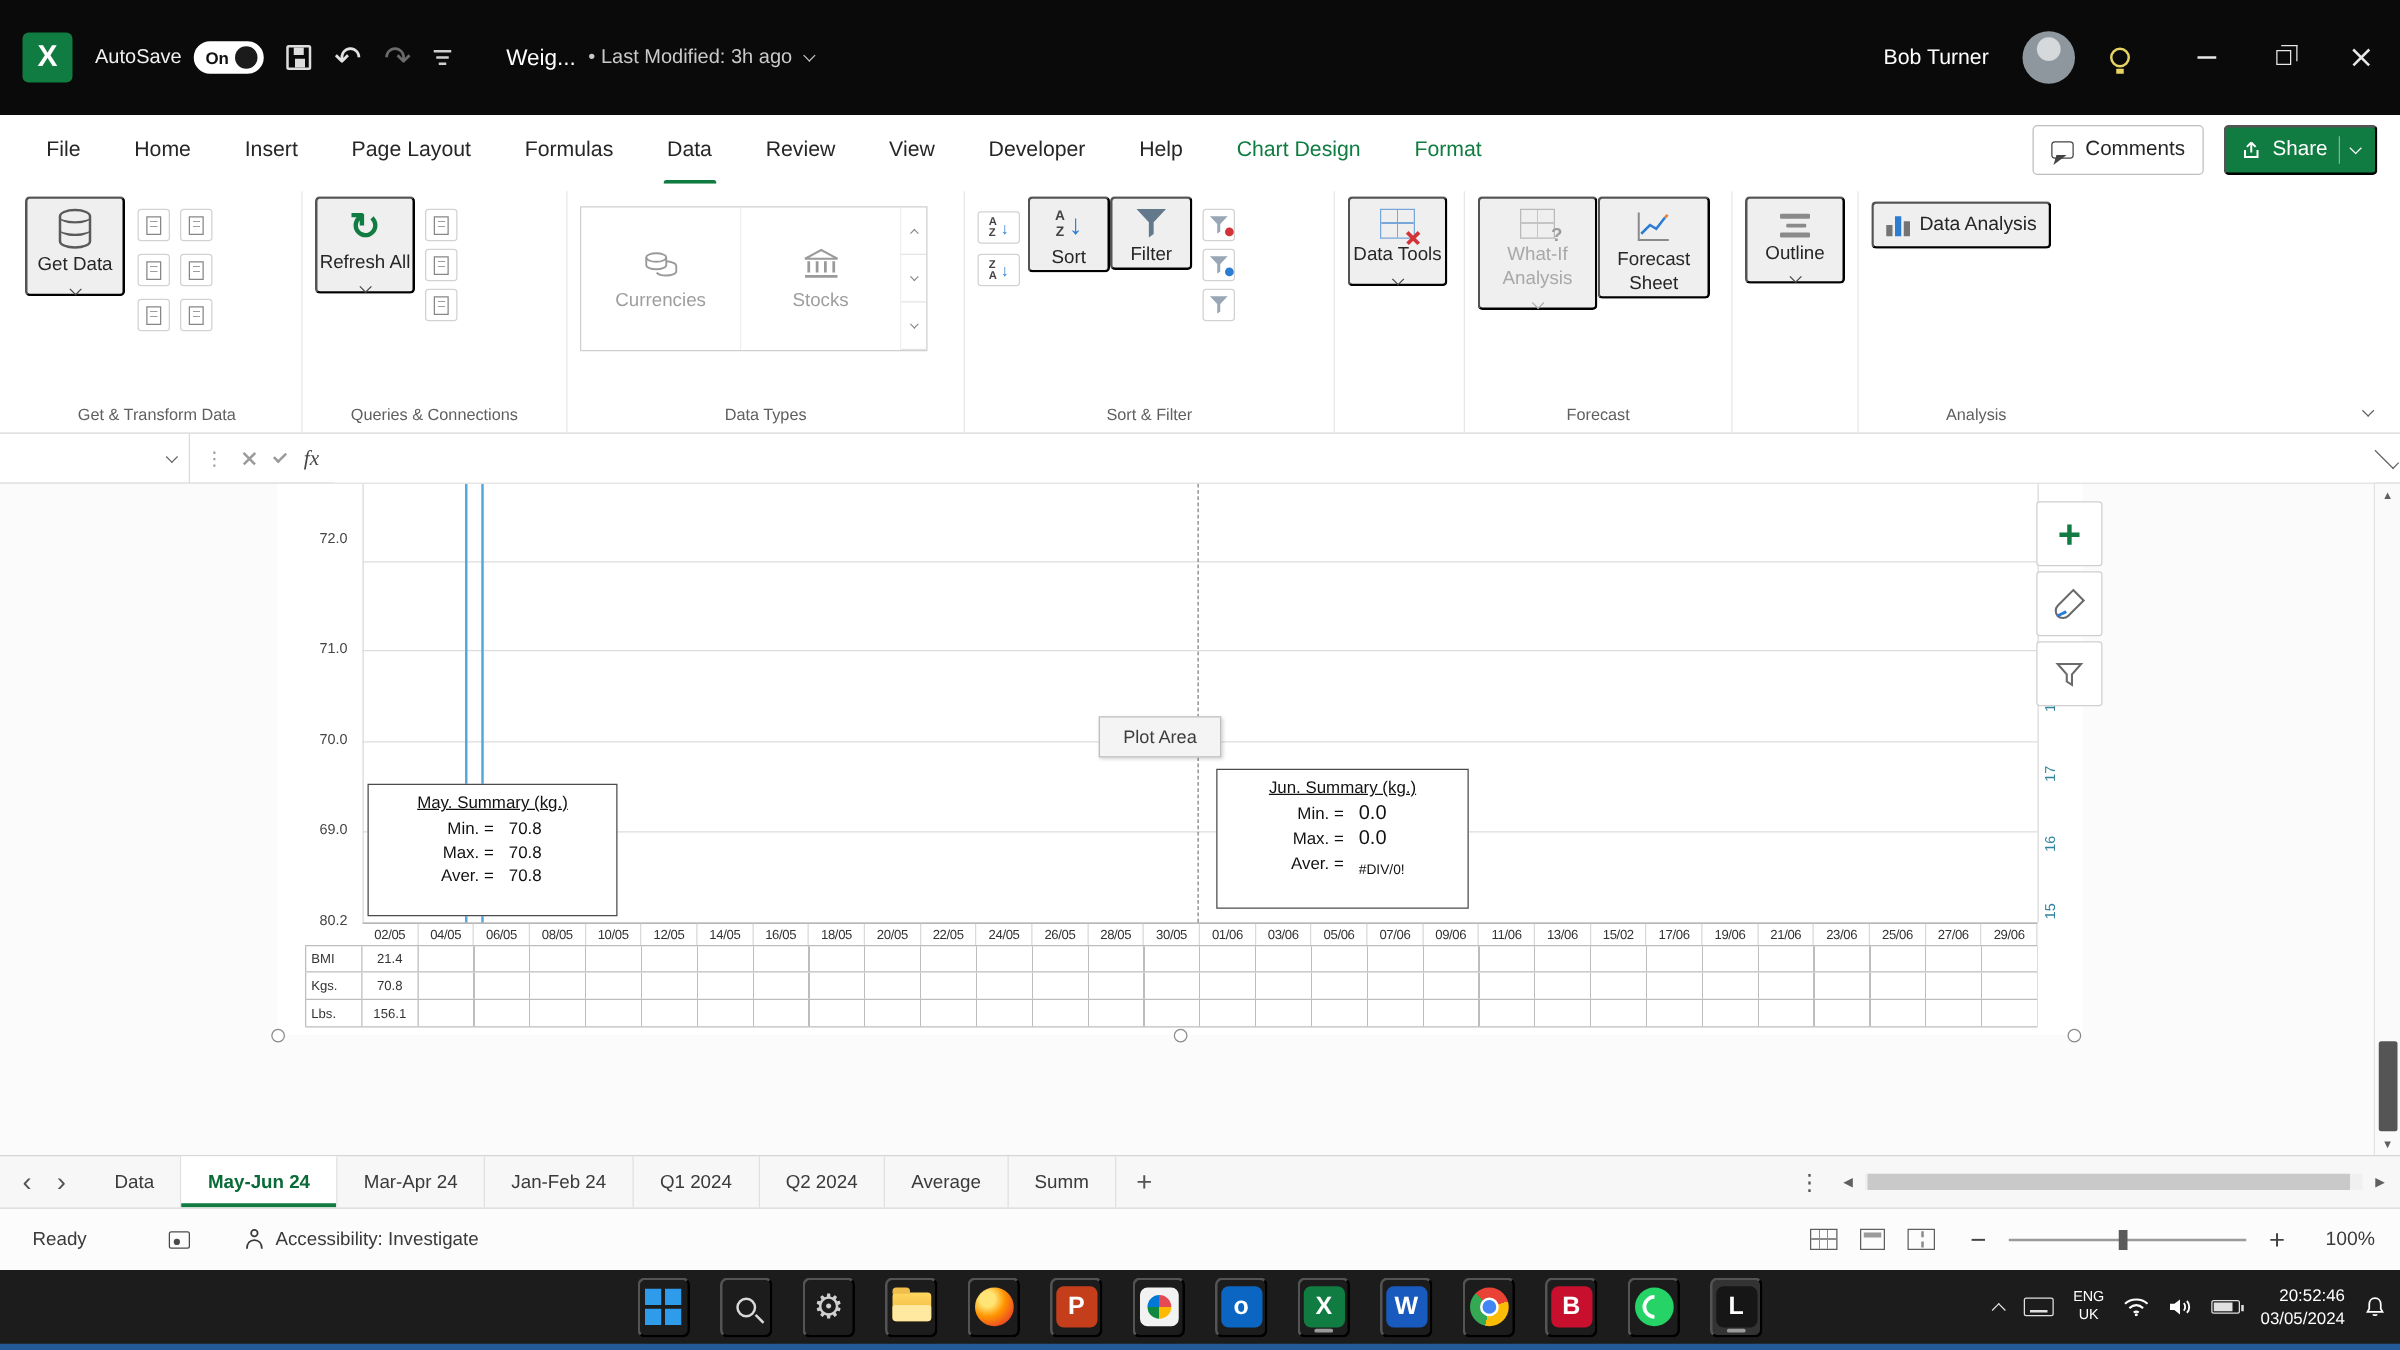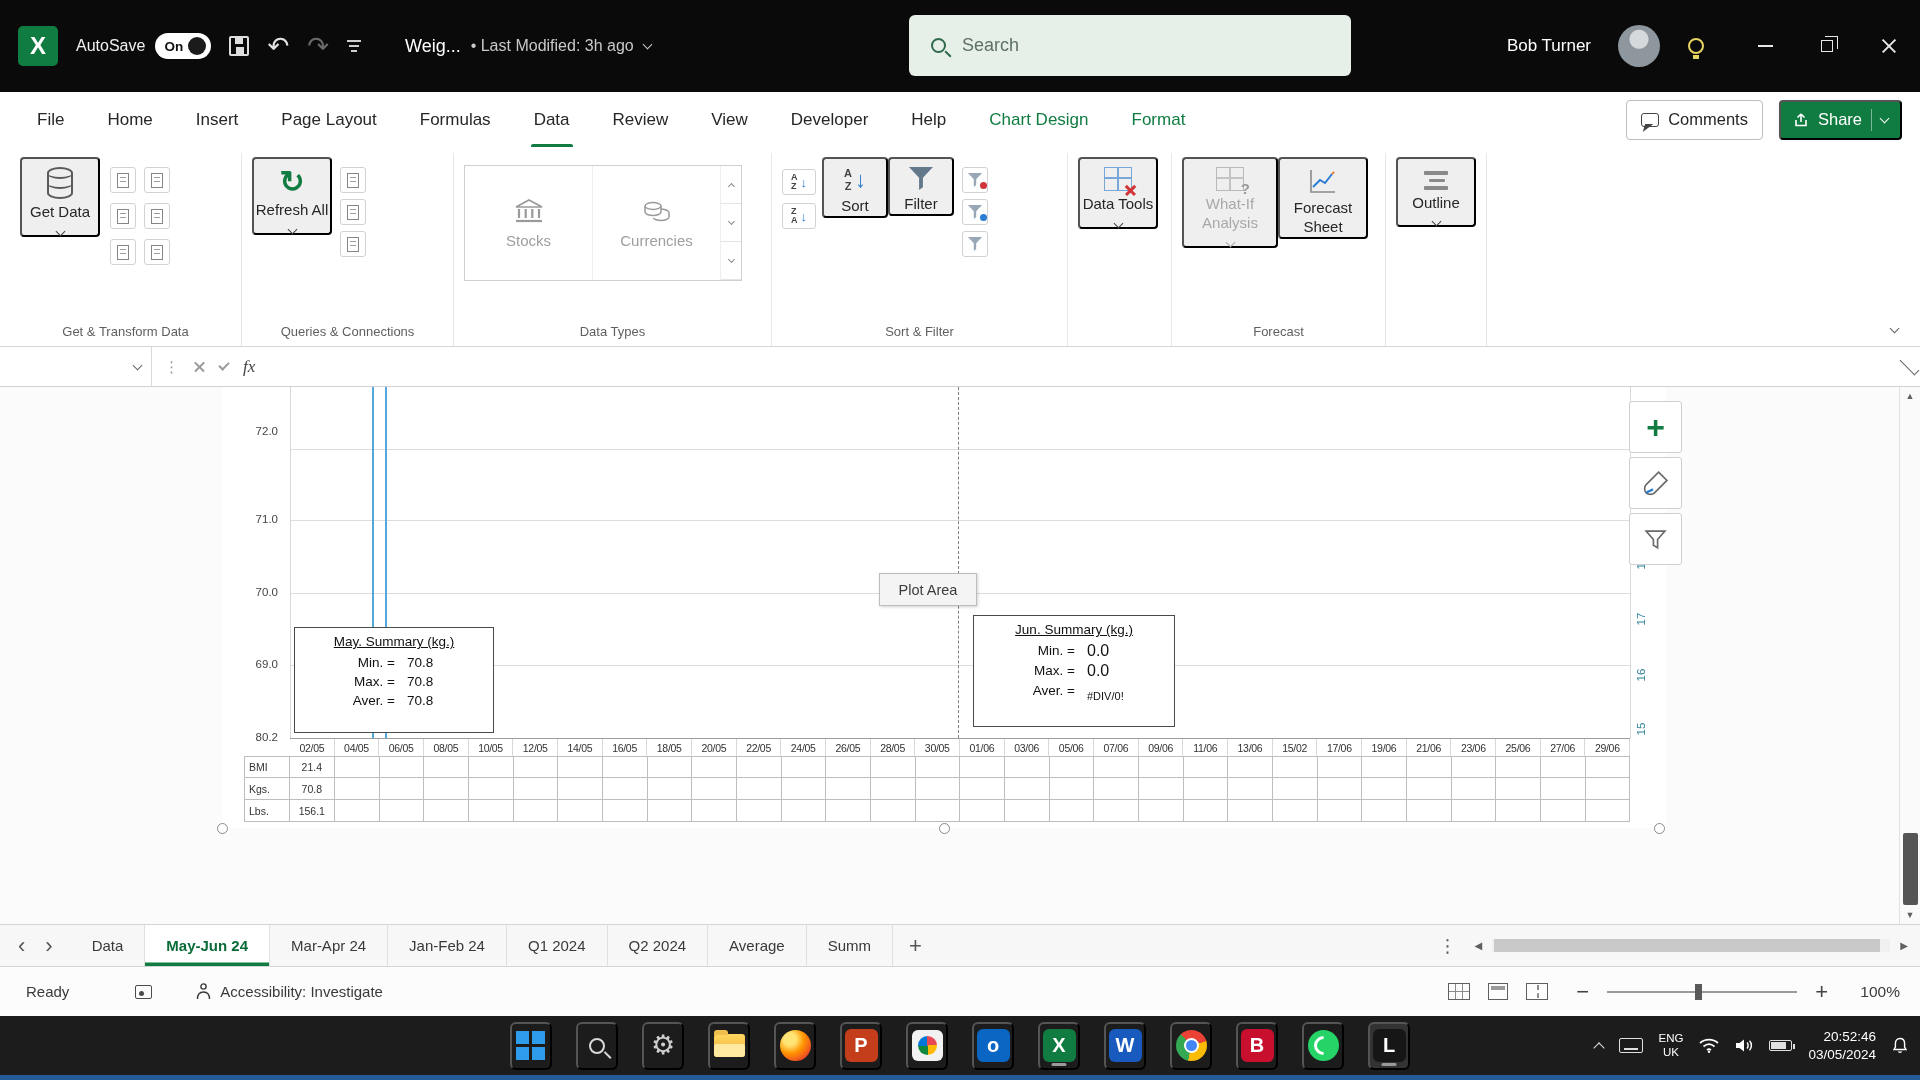--- a/index.html
+++ b/index.html
@@ -231,24 +231,20 @@
           <span></span>
           <span></span>
           <span></span>
         </div>
       <div class="tdoc">
         <span class="dname">Weig...</span>
         <span class="dmod">• Last Modified: 3h ago</span>
         <span class="chev" style="color:#c9c9c9"></span>
       </div>
     </div>
-    <div class="tsearch">
-      <span class="ic-mag"></span>
-      <input type="text" placeholder="Search" style="">
-    </div>
     <div class="tbar-right">
       <span class="uname">Bob Turner</span>
       <div class="avatar"></div>
       <div class="ic-bulb"></div>
       <div class="wbtn">
           <span class="ic-min"></span>
         </div>
       <div class="wbtn">
           <span class="ic-restore"></span>
         </div>
@@ -359,33 +355,33 @@
             <span class="mdoc"></span>
           </div>
       </div>
       <div class="rglabel">Queries &amp; Connections</div>
     </div>
 
     <div class="rgroup" style="min-width:318px">
       <div class="gallery">
         <div class="dtype">
           <svg width="30" height="26" viewBox="0 0 30 26">
+              <ellipse cx="11" cy="8" rx="8" ry="3.4" fill="none" stroke="#9a9a9a" stroke-width="1.5"></ellipse>
+              <path d="M3 8 V14 C3 16 7 17.4 11 17.4 C15 17.4 19 16 19 14 V8" fill="none" stroke="#9a9a9a" stroke-width="1.5"></path>
+              <path d="M19 11 C23 11.4 27 12.8 27 14.8 V19 C27 21 23 22.4 19 22.4 C15.5 22.4 12.4 21.4 11.3 20.1" fill="none" stroke="#9a9a9a" stroke-width="1.5"></path>
+            </svg>
+          <span>Currencies</span>
+        </div>
+        <div class="dtype">
+          <svg width="30" height="26" viewBox="0 0 30 26">
               <path d="M2 9 L15 2 L28 9 Z" fill="none" stroke="#9a9a9a" stroke-width="1.6"></path>
               <path d="M5 11 V20 M11.7 11 V20 M18.3 11 V20 M25 11 V20" stroke="#9a9a9a" stroke-width="2.2"></path>
               <path d="M2 23 H28" stroke="#9a9a9a" stroke-width="2.2"></path>
             </svg>
           <span>Stocks</span>
-        </div>
-        <div class="dtype">
-          <svg width="30" height="26" viewBox="0 0 30 26">
-              <ellipse cx="11" cy="8" rx="8" ry="3.4" fill="none" stroke="#9a9a9a" stroke-width="1.5"></ellipse>
-              <path d="M3 8 V14 C3 16 7 17.4 11 17.4 C15 17.4 19 16 19 14 V8" fill="none" stroke="#9a9a9a" stroke-width="1.5"></path>
-              <path d="M19 11 C23 11.4 27 12.8 27 14.8 V19 C27 21 23 22.4 19 22.4 C15.5 22.4 12.4 21.4 11.3 20.1" fill="none" stroke="#9a9a9a" stroke-width="1.5"></path>
-            </svg>
-          <span>Currencies</span>
         </div>
         <div class="gstrip">
           <div>
               <span class="chev up"></span>
             </div>
           <div>
               <span class="chev"></span>
             </div>
           <div>
               <span class="chev"></span>
@@ -482,20 +478,31 @@
         <span class="ic-outline">
             <span></span>
             <span></span>
             <span></span>
           </span>
         <span>Outline</span>
         <span class="chev bchev"></span>
       </button>
     </div>
 
+    <div class="rgroup" style="min-width:188px;border-right:none">
+      <button class="anabtn">
+        <span class="ic-bars">
+            <span></span>
+            <span></span>
+            <span></span>
+          </span>
+        <span>Data Analysis</span>
+      </button>
+      <div class="rglabel">Analysis</div>
+    </div>
 
     <span class="chev rb-collapse"></span>
   </div>
 
   <div class="fbar">
     <div class="namebox">
       <input type="text" style="">
       <span class="chev"></span>
     </div>
     <div class="fbtns">

